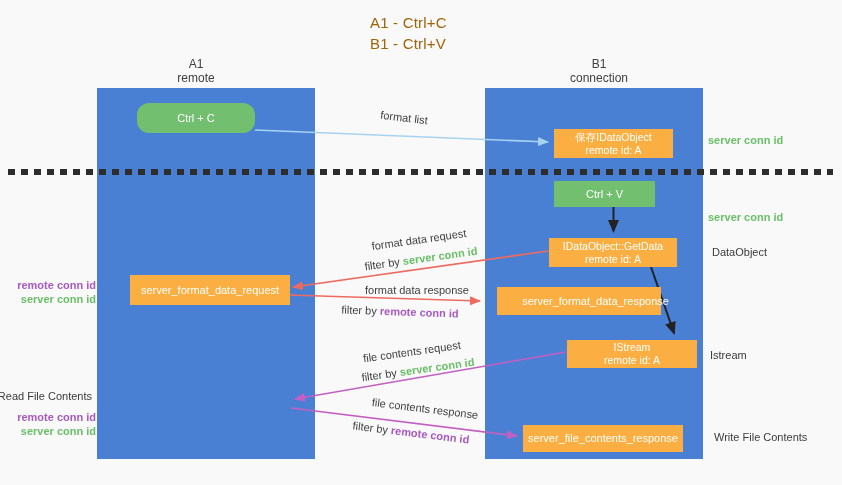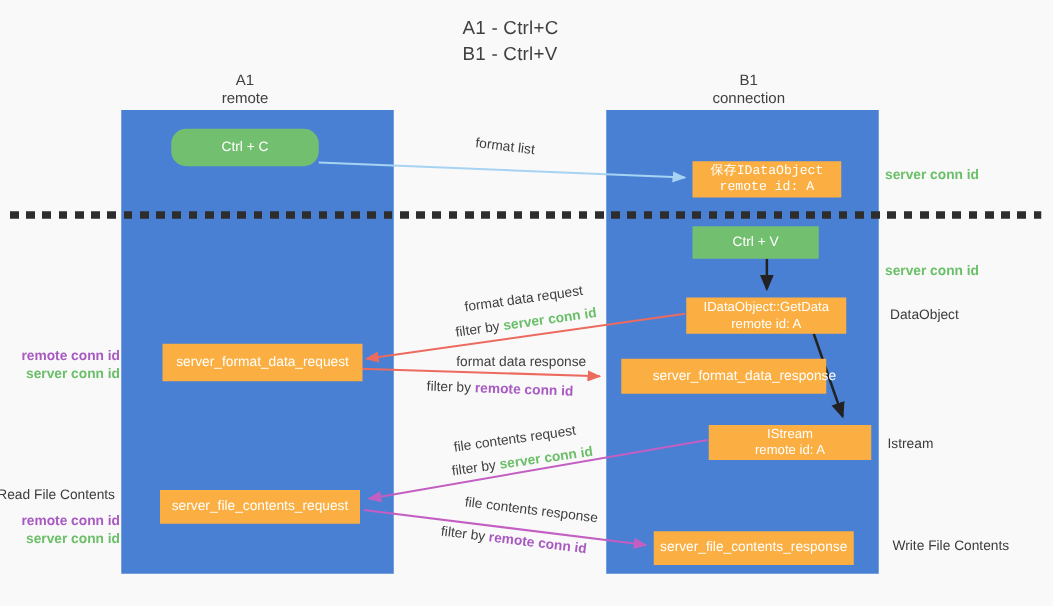--- a/index.html
+++ b/index.html
@@ -8,21 +8,21 @@
     background:#f9f9f9;
   }
   .stage{
     position:relative;
     width:842px;height:485px;
     background:var(--bg,#f9f9f9);
     overflow:hidden;
   }
   .abs{position:absolute;}
   .title{
-    font-size:15px;line-height:21px;color:#404040;
+    font-size:15px;line-height:21px;color:#a16207;
     letter-spacing:.2px;
   }
   .lane{
     background:var(--column-blue,#4a80d4);
   }
   .lane-header{
     font-size:12px;line-height:14px;color:#404040;
     text-align:center;transform:translateX(-50%);
     white-space:nowrap;
   }
@@ -101,25 +101,22 @@
     <line x1="566" y1="352" x2="295" y2="399" stroke="#c35fc3" stroke-width="1.6" marker-end="url(#ah-mag)"></line>
     <line x1="291" y1="408" x2="517" y2="436" stroke="#c35fc3" stroke-width="1.6" marker-end="url(#ah-mag)"></line>
   </svg>
 
   <div class="abs node green" style="left:137px;top:103px;width:118px;height:30px;border-radius:12px;">
     <div>Ctrl + C</div>
   </div>
   <div class="abs node orange" style="left:130px;top:275px;width:160px;height:30px;">
     <div>server_format_data_request</div>
   </div>
-  <div class="abs node orange" style="left:128px;top:392px;width:160px;height:27px;">
-    <div>server_file_contents_request</div>
-  </div>
 
-  <div class="abs node orange" style="left:554px;top:129px;width:119px;height:29px;font-family:Liberation Mono, monospace;">
+  <div class="abs node orange" style="left:554px;top:129px;width:119px;height:29px;">
     <div class="sub">保存IDataObject</div>
     <div class="sub">remote id: A</div>
   </div>
   <div class="abs node green" style="left:554px;top:181px;width:101px;height:26px;">
     <div>Ctrl + V</div>
   </div>
   <div class="abs node orange" style="left:549px;top:238px;width:128px;height:29px;">
     <div class="sub">IDataObject::GetData</div>
     <div class="sub">remote id: A</div>
   </div>

